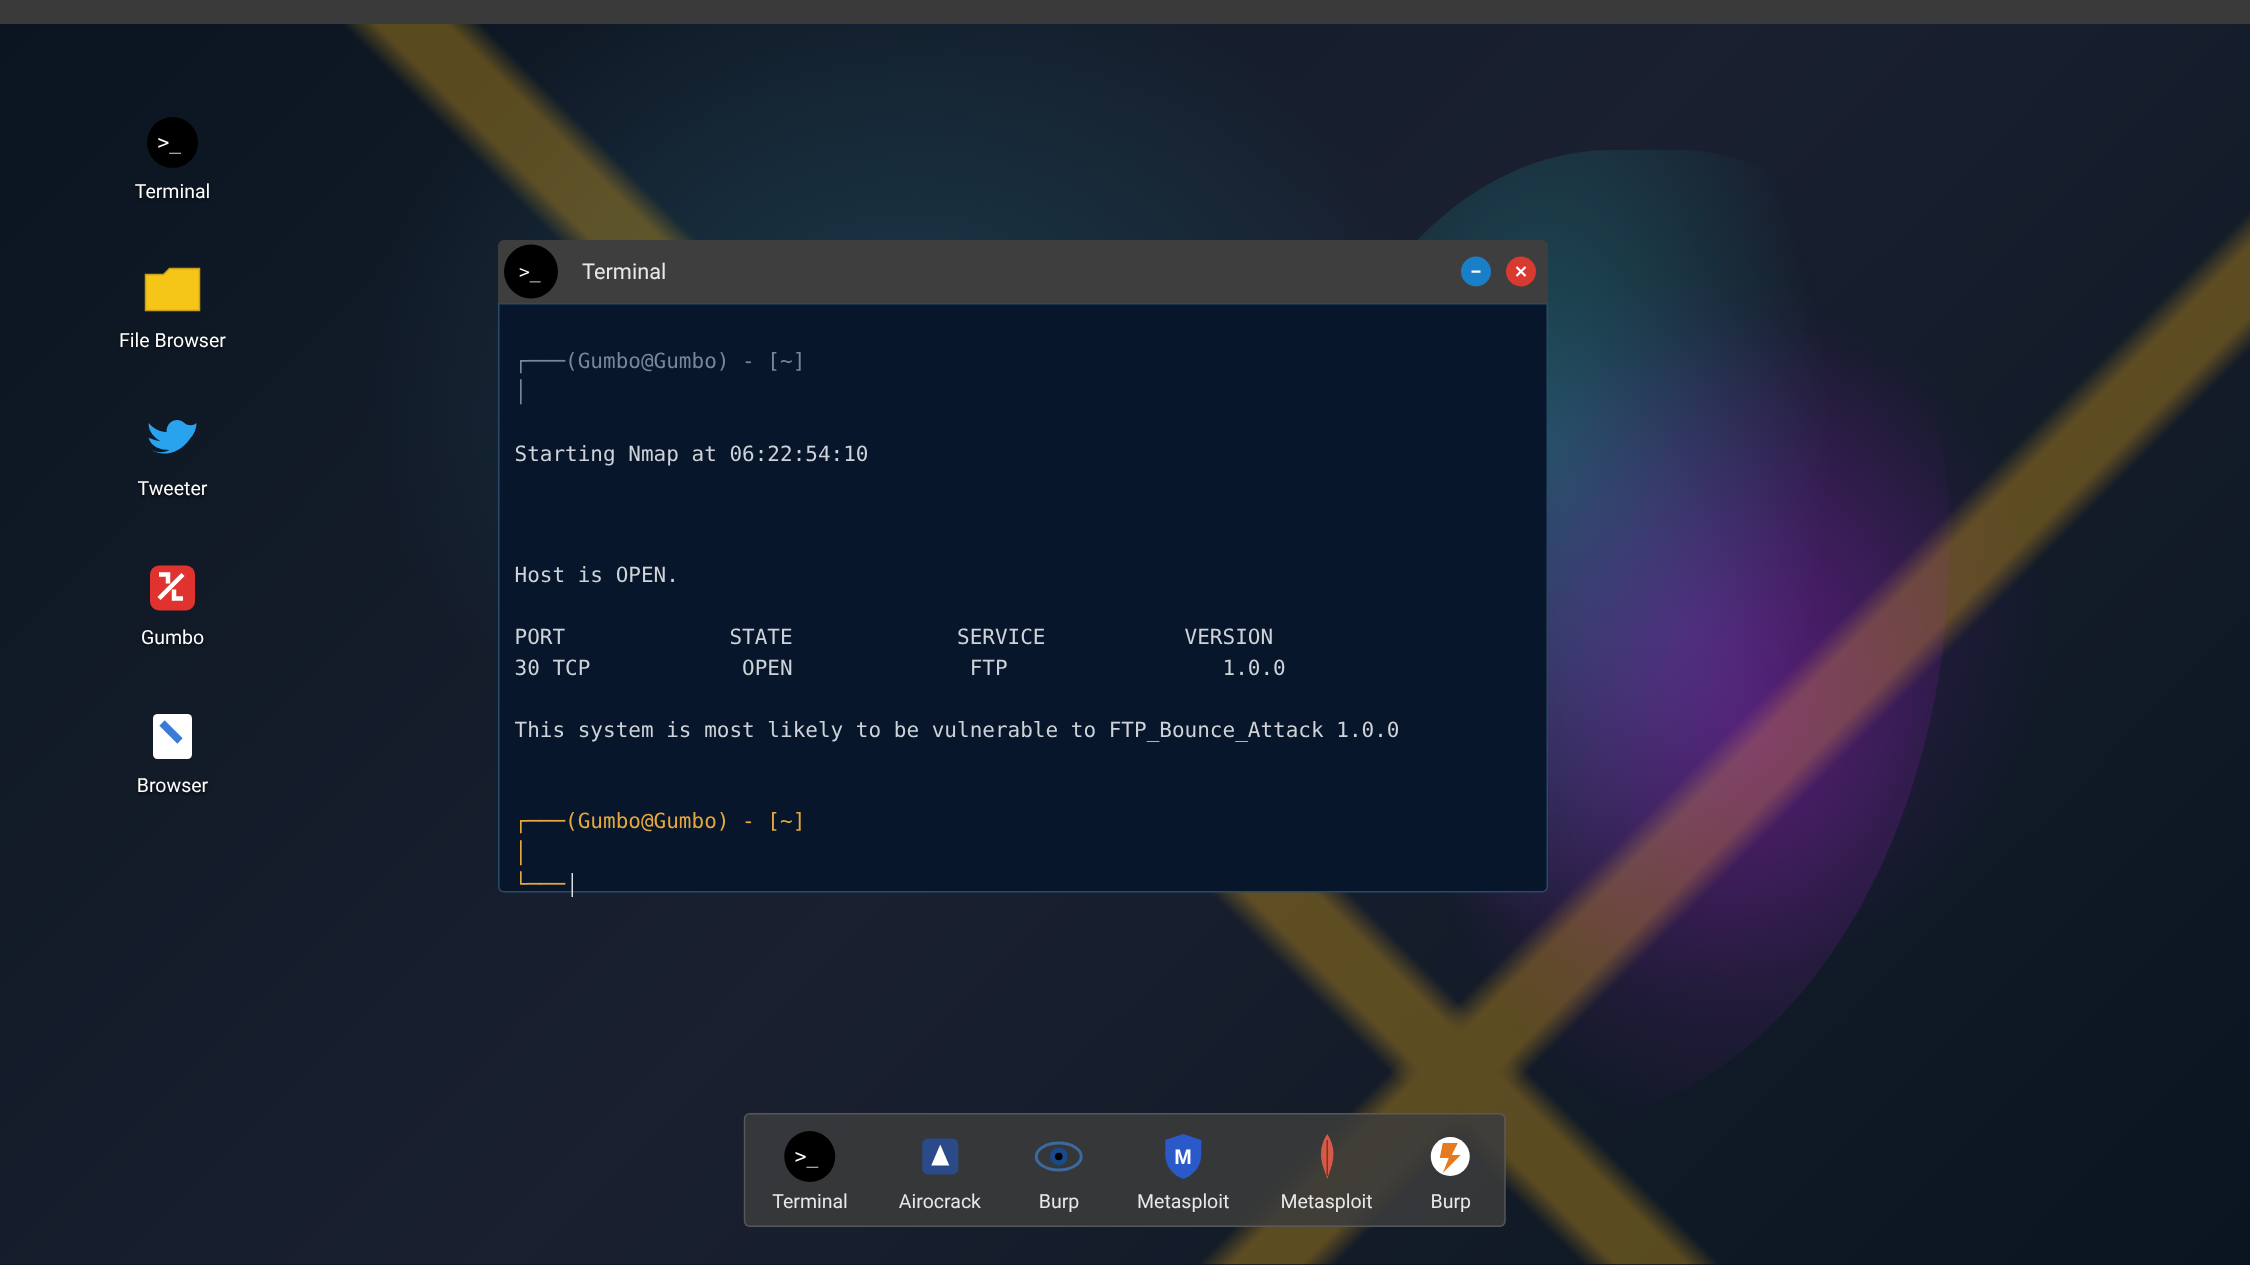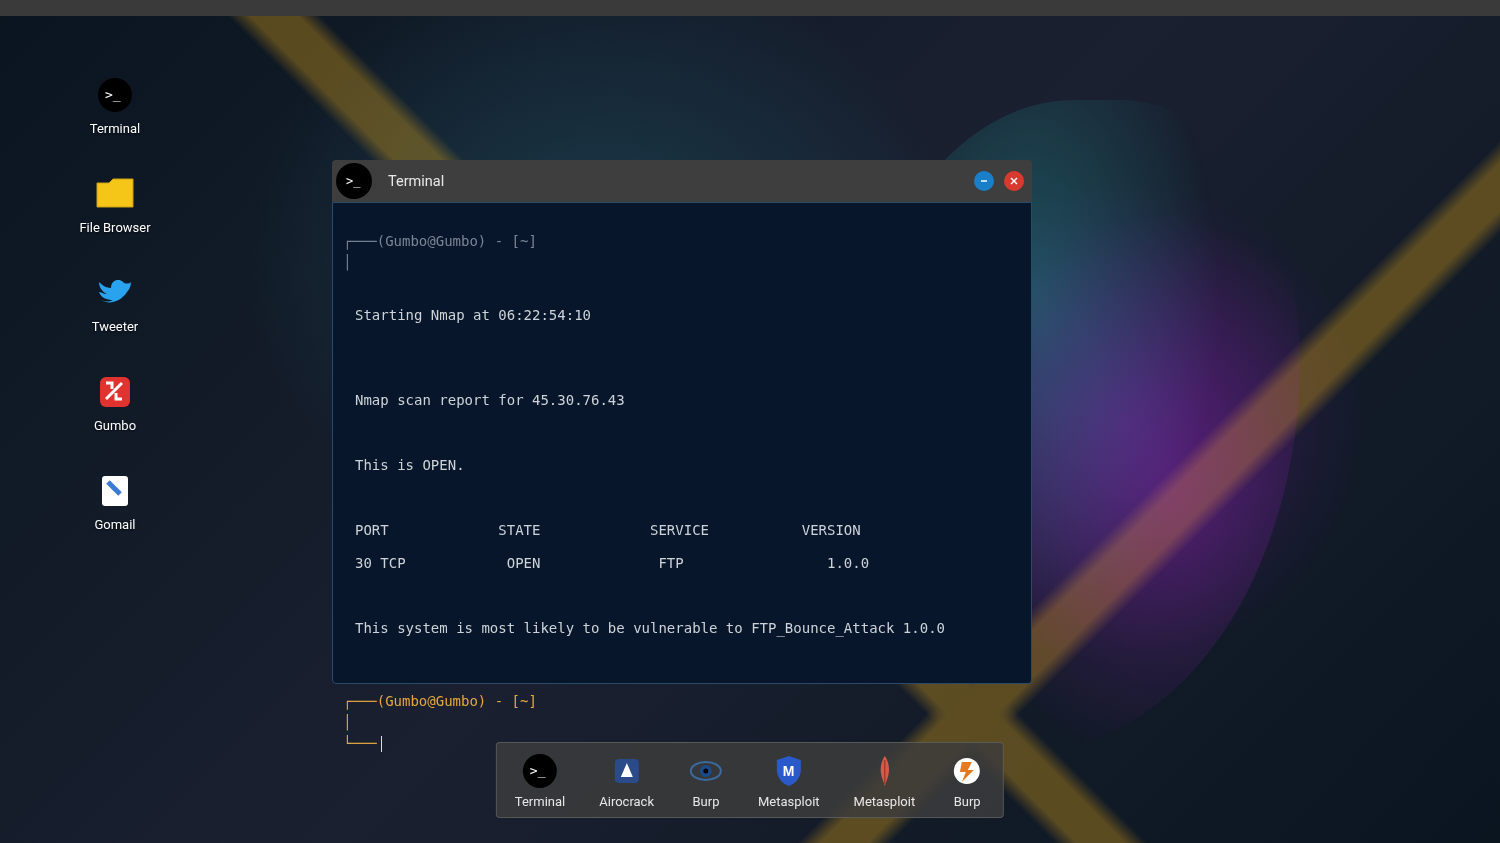--- a/index.html
+++ b/index.html
@@ -108,36 +108,36 @@
   margin-left: auto; display: flex; gap: 10px;
 }
 .win-btn {
   width: 20px; height: 20px; border-radius: 50%;
   display: flex; align-items: center; justify-content: center;
   cursor: pointer; font-size: 12px; color: #fff;
 }
 .win-min { background: #1a7fc9; }
 .win-close { background: #d93a2f; }
 .terminal-body {
-  height: 482px;
+  height: 393px;
   background: #07162a;
   border: 1px solid #2a4a6a;
   border-radius: 0 0 4px 4px;
   padding: 28px 10px 10px 10px;
   font-family: "DejaVu Sans Mono", Menlo, Consolas, monospace;
   font-size: 14px;
   color: #cdd3d8;
   line-height: 1.5;
 }
 .prompt-block .pline1, .prompt-block .pline3 {
   white-space: pre;
 }
 .prompt-user { color: #e4a83e; }
 .prompt-gray { color: #7a8595; }
-.terminal-body .out-line { white-space: pre; margin: 12px; }
+.terminal-body .out-line { white-space: pre; margin: 0; }
 .gap { height: 20px; }
 .gap-lg { height: 40px; }
 .cursor {
   display: inline-block; width: 1.5px; height: 16px;
   background: #d8dde2; vertical-align: middle; margin-left: 4px;
 }
 
 svg { display: block; }
 </style>
 </head>
@@ -188,21 +188,21 @@
     <span class="label">Gumbo</span>
   </div>
 
   <div class="desktop-icon">
     <div class="icon-box">
       <svg width="30" height="34" viewBox="0 0 30 34">
           <rect x="2" y="2" width="26" height="30" rx="3" fill="#fff"></rect>
           <path d="M8 8 L20 20" stroke="#3a7bd5" stroke-width="5"></path>
         </svg>
     </div>
-    <span class="label">Gomail</span>
+    <span class="label">Browser</span>
   </div>
 
 </div>
 
 <div class="terminal-window">
   <div class="titlebar">
     <div class="title-icon">
       <svg width="22" height="22" viewBox="0 0 22 22">
           <text x="3" y="15" font-family="monospace" font-size="12" fill="#fff">&gt;_</text>
         </svg>
@@ -224,23 +224,22 @@
   </div>
 
   <div class="terminal-body">
     <div class="prompt-block">
       <div class="pline1"><span class="prompt-gray">┌───(Gumbo@Gumbo) - [~]</span></div>
       <div class="pline1"><span class="prompt-gray">│</span></div>
     </div>
     <div class="gap"></div>
     <div class="out-line">Starting Nmap at 06:22:54:10</div>
     <div class="gap-lg"></div>
-    <div class="out-line">Nmap scan report for 45.30.76.43</div>
     <div class="gap"></div>
-    <div class="out-line">This is OPEN.</div>
+    <div class="out-line">Host is OPEN.</div>
     <div class="gap"></div>
     <div class="out-line">PORT             STATE             SERVICE           VERSION</div>
     <div class="out-line">30 TCP            OPEN              FTP                 1.0.0</div>
     <div class="gap"></div>
     <div class="out-line">This system is most likely to be vulnerable to FTP_Bounce_Attack 1.0.0</div>
     <div class="gap-lg"></div>
     <div class="prompt-block">
       <div class="pline1"><span class="prompt-user">┌───(Gumbo@Gumbo) - [~]</span></div>
       <div class="pline1"><span class="prompt-user">│</span></div>
       <div class="pline3"><span class="prompt-user">└───</span><span class="cursor"></span></div>

